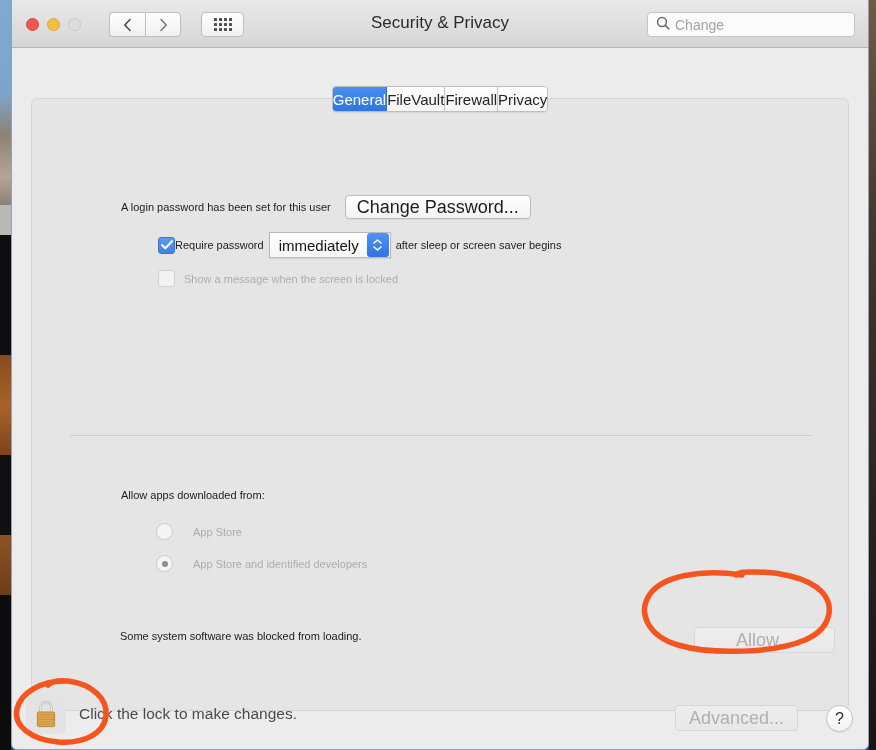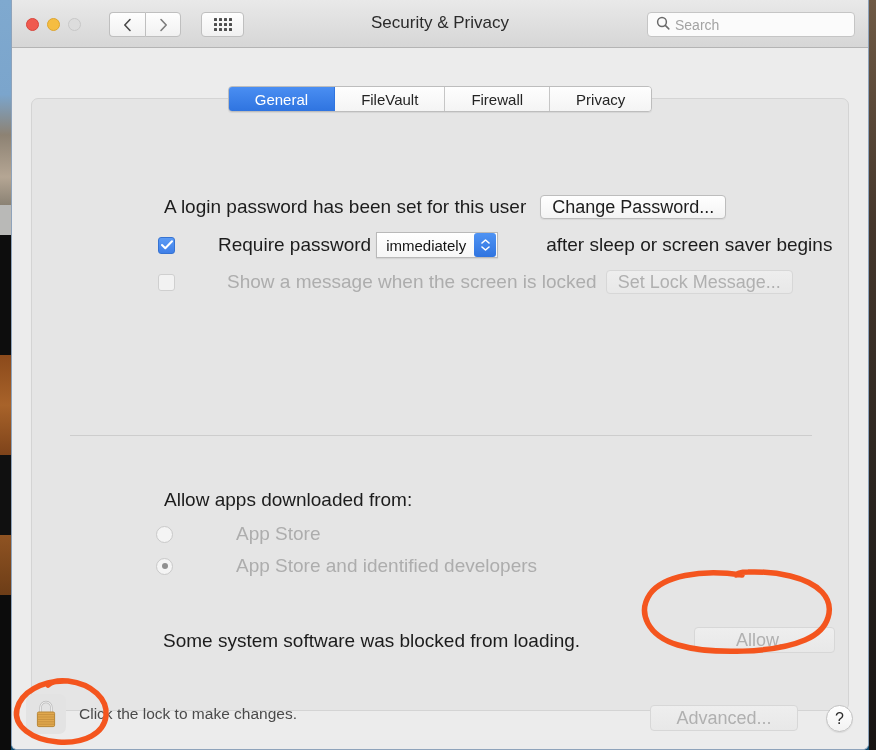--- a/index.html
+++ b/index.html
@@ -155,21 +155,21 @@
   }
   #tabs {
     display: flex;
     border: 1px solid #bdbdbd;
     border-radius: 4px;
     overflow: hidden;
     box-shadow: 0 1px 1px rgba(0,0,0,0.07);
   }
   .tab {
     height: 24px;
-    padding: 0 26px;
+    padding: 0 0;
     font-size: 15px;
     color: #242424;
     background: linear-gradient(180deg,#fefefe 0%, #f4f4f4 100%);
     border-right: 1px solid #c6c6c6;
     display: flex; align-items: center;
   }
   .tab:last-child { border-right: none; }
   .tab.active {
     background: linear-gradient(180deg,#4a8ef2 0%, #2f74e0 100%);
     color: #ffffff;
@@ -182,21 +182,21 @@
     left: 19px;
     top: 50px;
     width: 818px;
     height: 613px;
     background: #e5e5e5;
     border: 1px solid #d4d4d4;
     border-radius: 7px;
   }
 
   
-  .lbl   { font-size: 19px; color: #1c1c1c; margin-left: 43px; }
+  .lbl   { font-size: 11px; color: #1c1c1c; }
   .lbl.dim { color: #adadad; }
 
   
   #row-login {
     position: absolute;
     left: 89px;
     top: 96px;
     display: flex;
     align-items: center;
     gap: 14px;
@@ -344,21 +344,21 @@
     border-radius: 7px;
     display: flex; align-items: center; justify-content: center;
     flex: none;
   }
   #lock-caption { font-size: 15.5px; color: #4a4a4a; }
 
   #advanced-button {
     position: absolute;
     right: 70px;
     bottom: 19px;
-    width: 148px; height: 26px;
+    width: 123px; height: 26px;
     justify-content: center;
   }
   #help-button {
     position: absolute;
     right: 15px;
     bottom: 18px;
     width: 27px; height: 27px;
     border-radius: 50%;
     background: linear-gradient(180deg,#ffffff 0%, #f2f2f2 100%);
     border: 1px solid #c2c2c2;
@@ -438,21 +438,21 @@
 
       <div id="wintitle">Security &amp; Privacy</div>
 
       <div id="searchbox">
         <span class="mag">
           <svg width="14" height="14" viewBox="0 0 14 14" fill="none" stroke="#6a6a6a" stroke-width="1.5" stroke-linecap="round">
             <circle cx="6" cy="6" r="4.4"></circle>
             <line x1="9.3" y1="9.4" x2="12.8" y2="12.9"></line>
           </svg>
         </span>
-        <span class="ph">Search</span>
+        <span class="ph">Change</span>
       </div>
     </div>
 
     <div id="body">
 
       <div id="tabbar">
         <div id="tabs">
           <div class="tab active">General</div>
           <div class="tab">FileVault</div>
           <div class="tab">Firewall</div>
@@ -488,21 +488,20 @@
               </svg>
             </span>
           </span>
 
           <span class="lbl">after sleep or screen saver begins</span>
         </div>
 
         <div id="row-message">
           <span class="chk off"></span>
           <span class="lbl dim">Show a message when the screen is locked</span>
-          <span class="pushbtn disabled">Set Lock Message...</span>
         </div>
 
         <div id="divider"></div>
 
         <div id="allow-heading" class="lbl">Allow apps downloaded from:</div>
 
         <div class="radio-row" id="radio-appstore">
           <span class="radio"></span>
           <span class="lbl dim">App Store</span>
         </div>

